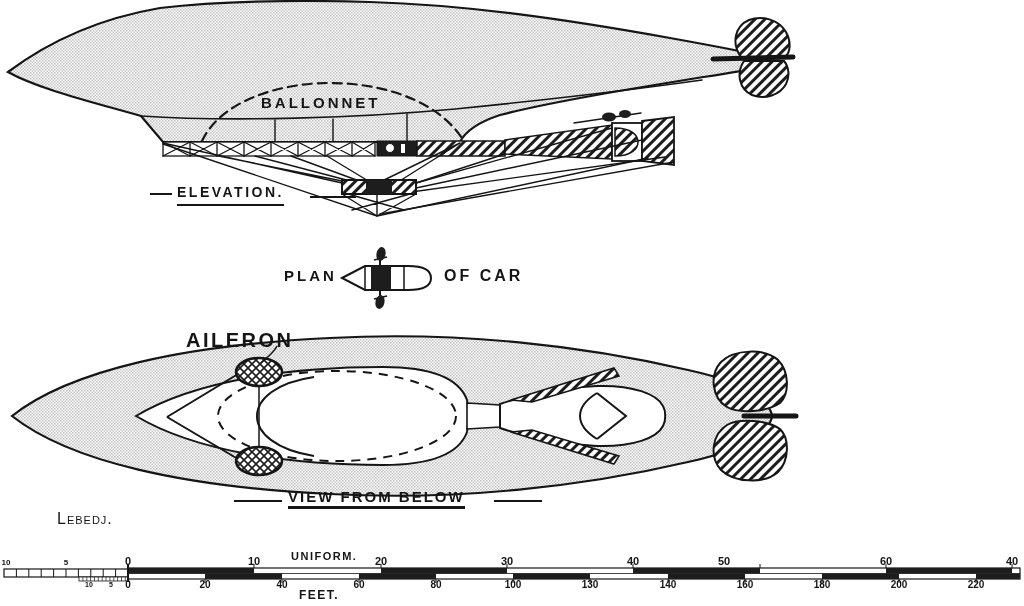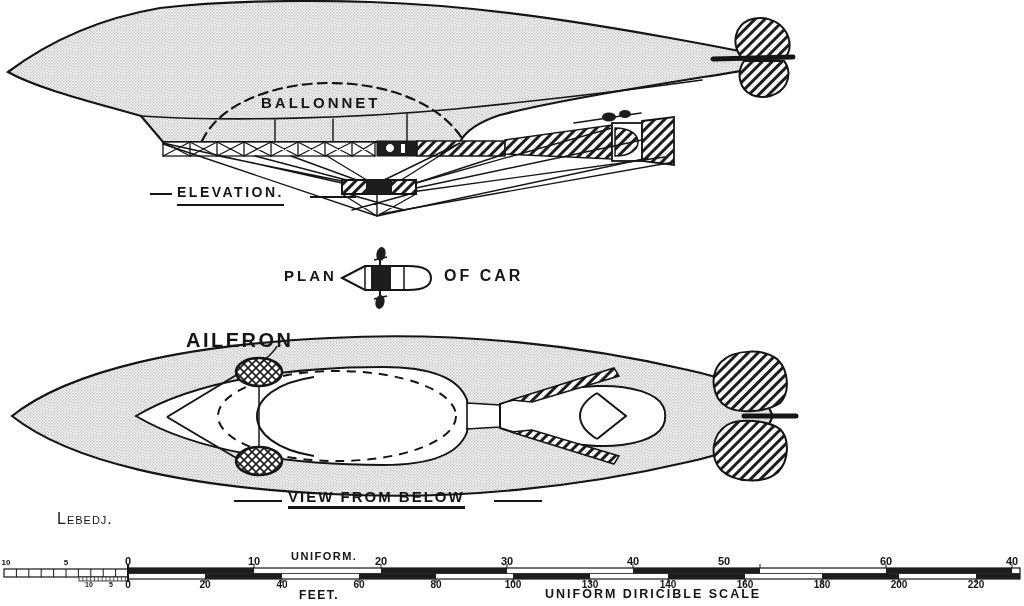--- a/index.html
+++ b/index.html
@@ -222,21 +222,20 @@
 <div class="lbl aileron">AILERON</div>
 
 <div class="rule" style="left:234px;top:500px;width:48px"></div>
 <div class="lbl viewbelow">VIEW FROM BELOW</div>
 <div class="rule" style="left:494px;top:500px;width:48px"></div>
 
 <div class="lbl attrib">Lebedj.</div>
 
 <div class="lbl metres">UNIFORM.</div>
 <div class="lbl feet">FEET.</div>
-<div class="lbl uniform">UNIFORM DIRICIBLE SCALE</div>
 
 <div class="tick tick-m minor" style="left:6px">10</div>
 <div class="tick tick-m minor" style="left:66px">5</div>
 <div class="tick tick-m" style="left:128px">0</div>
 <div class="tick tick-m" style="left:254px">10</div>
 <div class="tick tick-m" style="left:381px">20</div>
 <div class="tick tick-m" style="left:507px">30</div>
 <div class="tick tick-m" style="left:633px">40</div>
 <div class="tick tick-m" style="left:724px">50</div>
 <div class="tick tick-m" style="left:886px">60</div>

